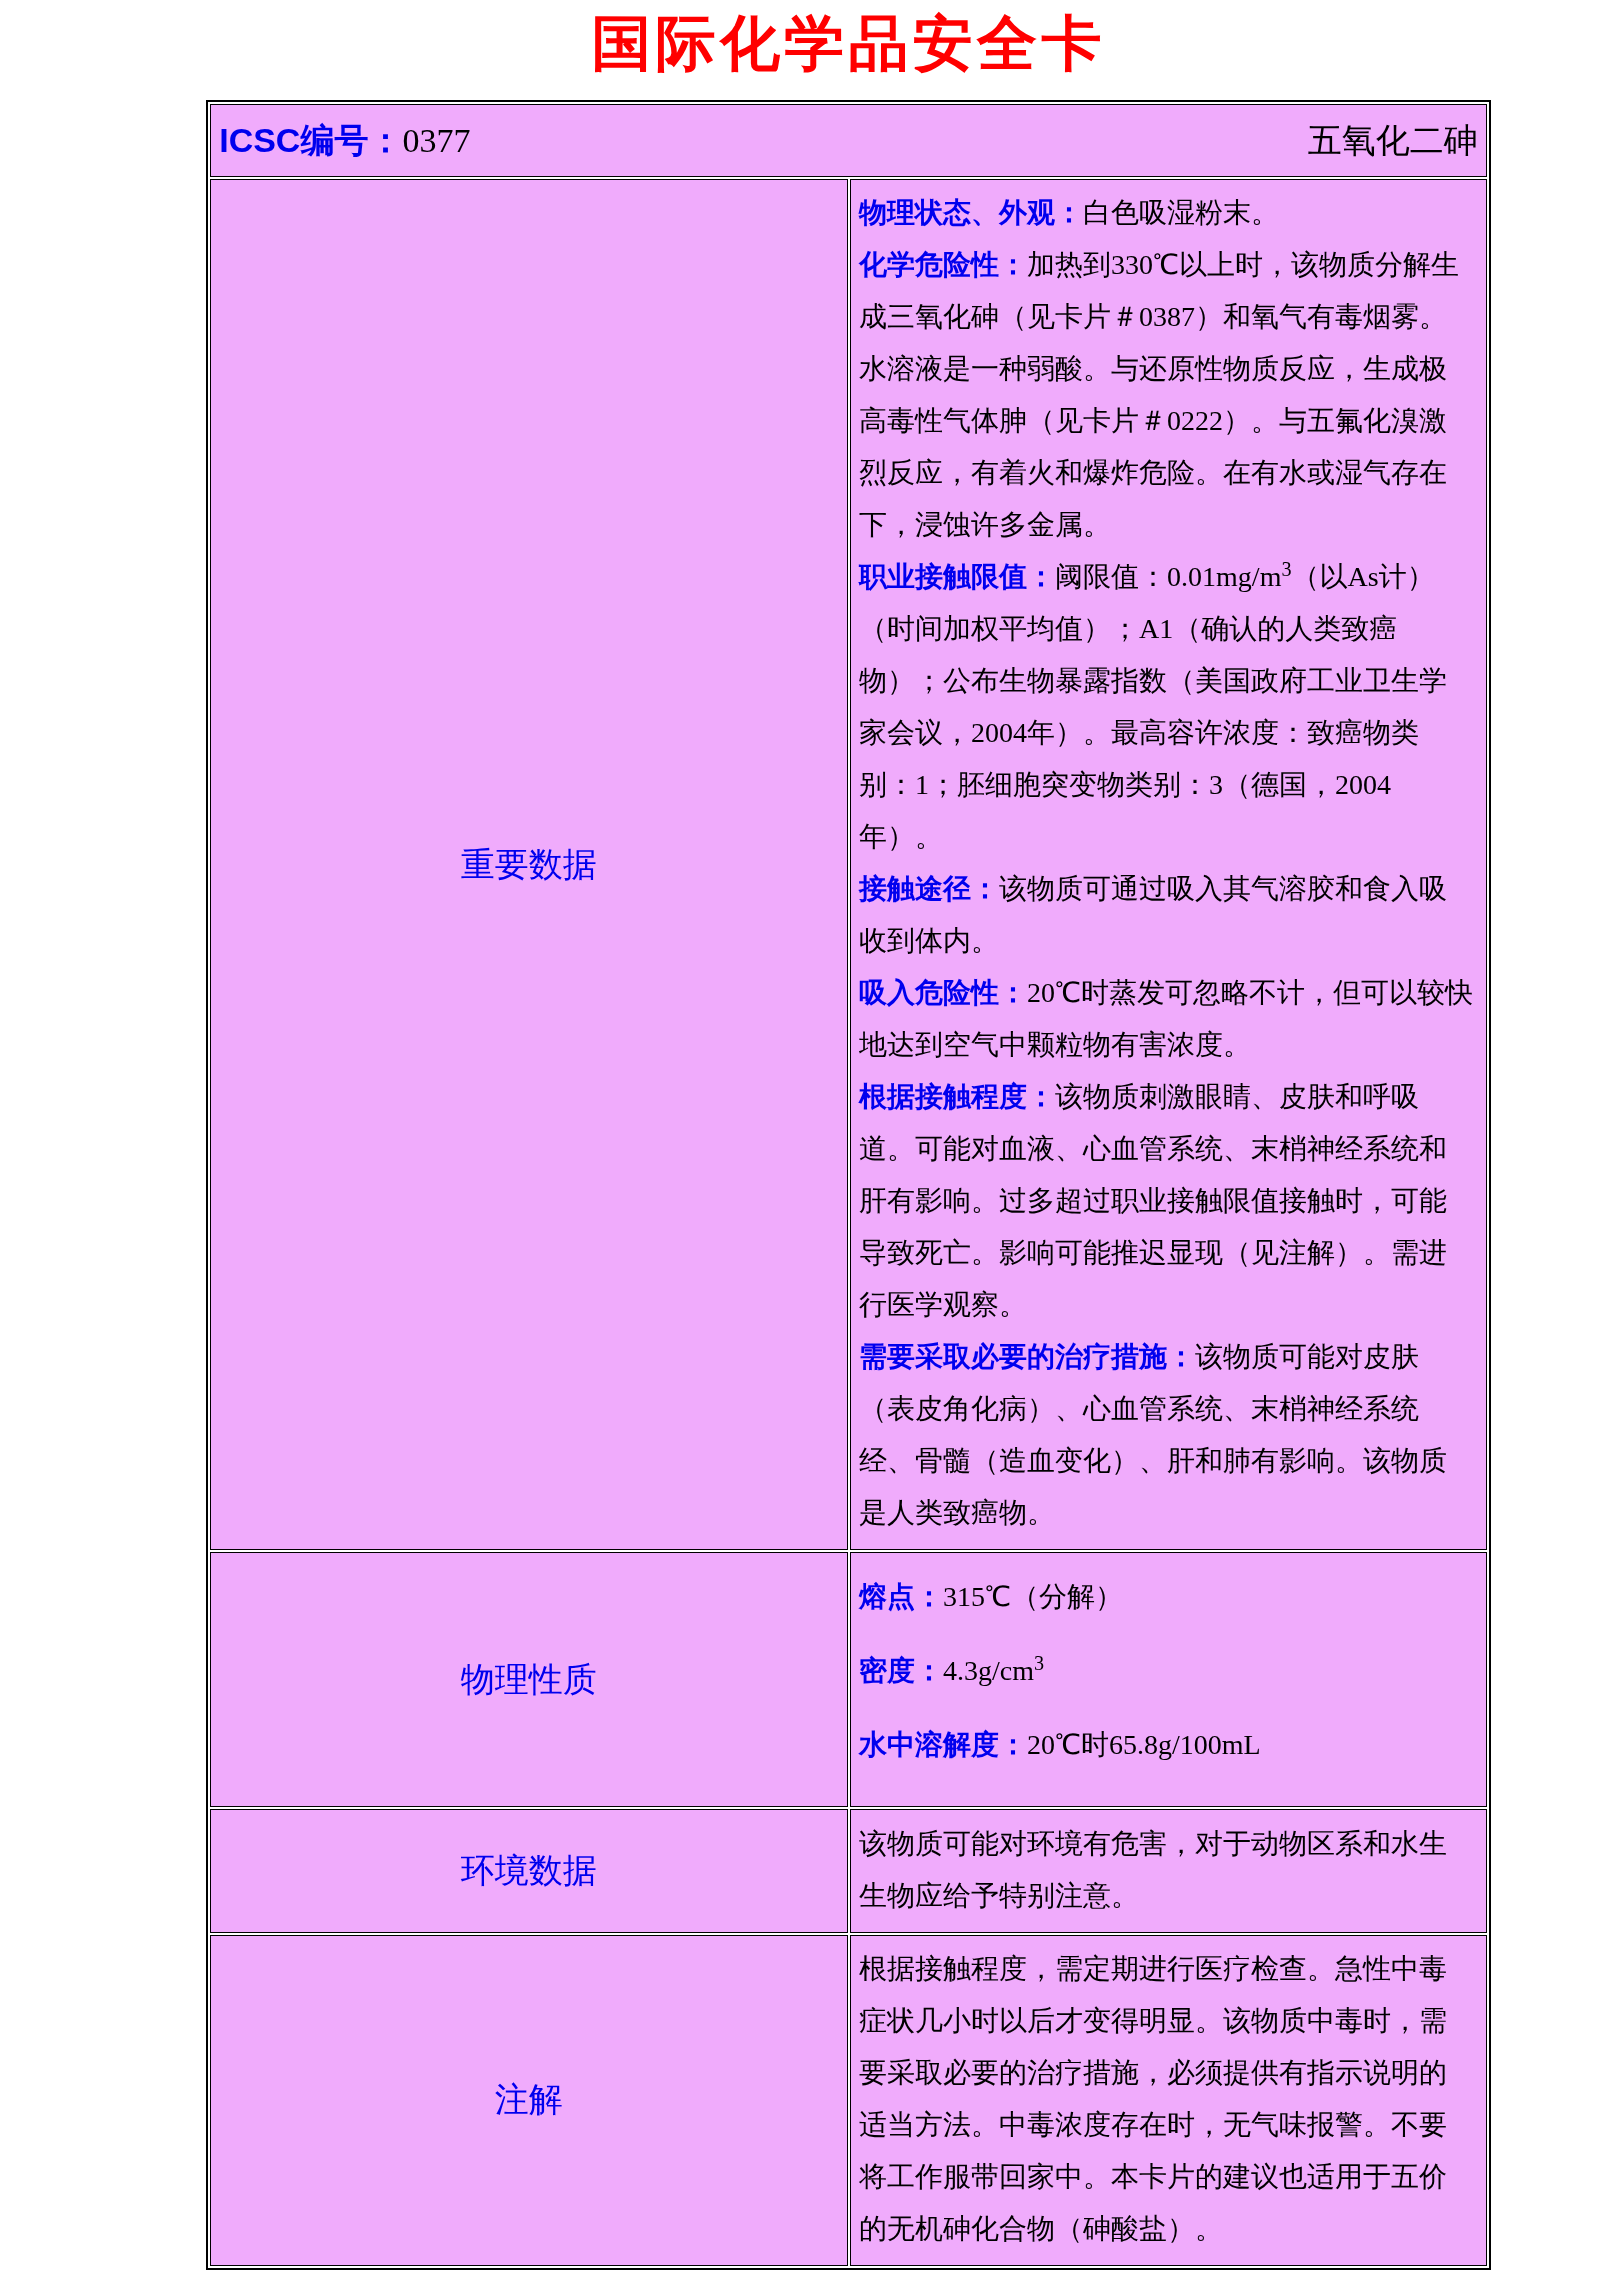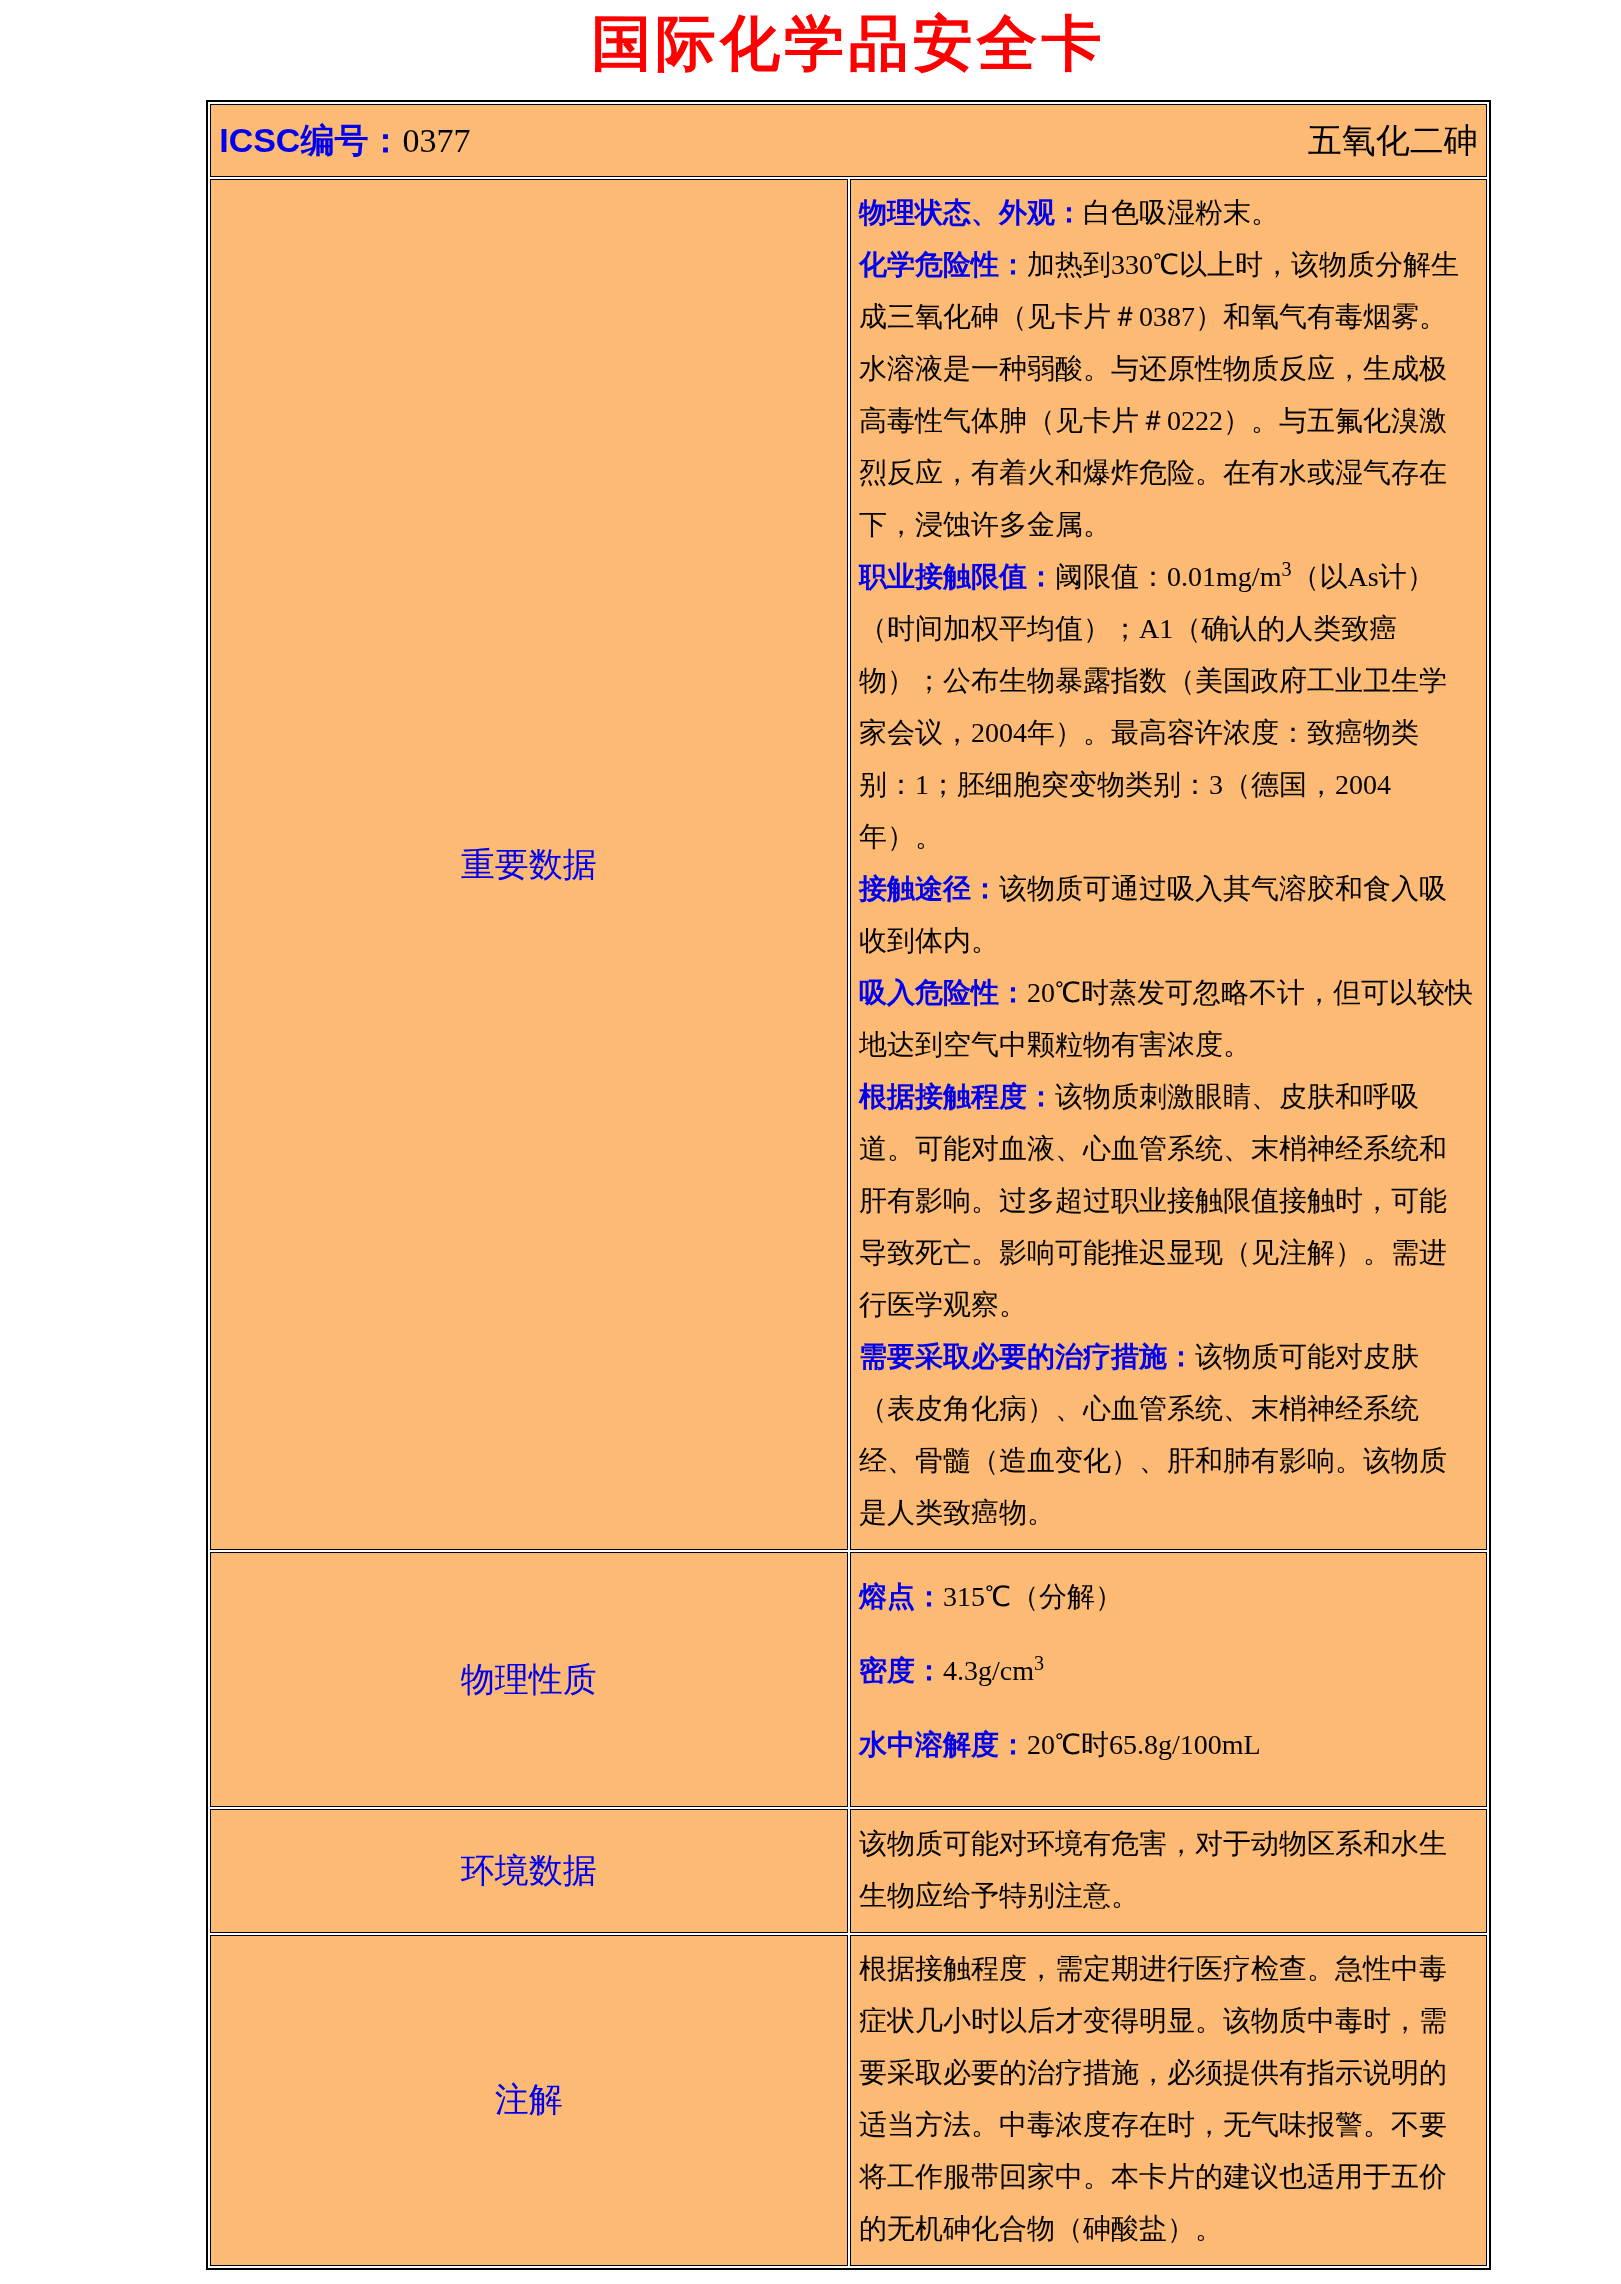--- a/index.html
+++ b/index.html
@@ -2,21 +2,21 @@
 <html style="font-size:11.4px"><head>
 <meta charset="utf-8">
 <style>
   html,body{margin:0;padding:0;background:#ffffff;}
   body{width:1621px;height:2284px;position:relative;font-family:"Liberation Serif",serif;color:#000;}
   .page{width:1285px;margin-left:206px;}
   .page-title{margin:0;padding-top:8px;text-align:center;font-family:"Liberation Sans",sans-serif;
     font-weight:bold;font-size:60px;line-height:72px;color:#ff0000;letter-spacing:4.3px;}
   table.card{border-collapse:separate;border-spacing:2.9px;border:2.9px solid #000;margin-top:20px;
     width:1285px;table-layout:fixed;background:#fff;}
-  td{border:1.4px solid #000;background:#fdba74;margin-left:35px;}
+  td{border:1.4px solid #000;background:#f0abfc;margin-left:35px;}
   td.rowlabel{width:177px;text-align:center;vertical-align:middle;color:#0000ee;
     font-family:"Liberation Sans",sans-serif;font-weight:normal;font-size:34px;}
   td.content{vertical-align:top;padding:7.2px 11.4px 10px 8.6px;font-size:28px;line-height:52px;}
   .fieldlabel{color:#0000ee;font-family:"Liberation Sans",sans-serif;font-weight:bold;}
   p.field{margin:0;}
   sup{font-size:0.72em;vertical-align:super;line-height:0;}
   tr.header td{height:69px;}
   .header-flex{display:flex;justify-content:space-between;align-items:center;height:69px;padding:0 7.2px;
     font-size:34px;}
   .header-left{white-space:nowrap;}

